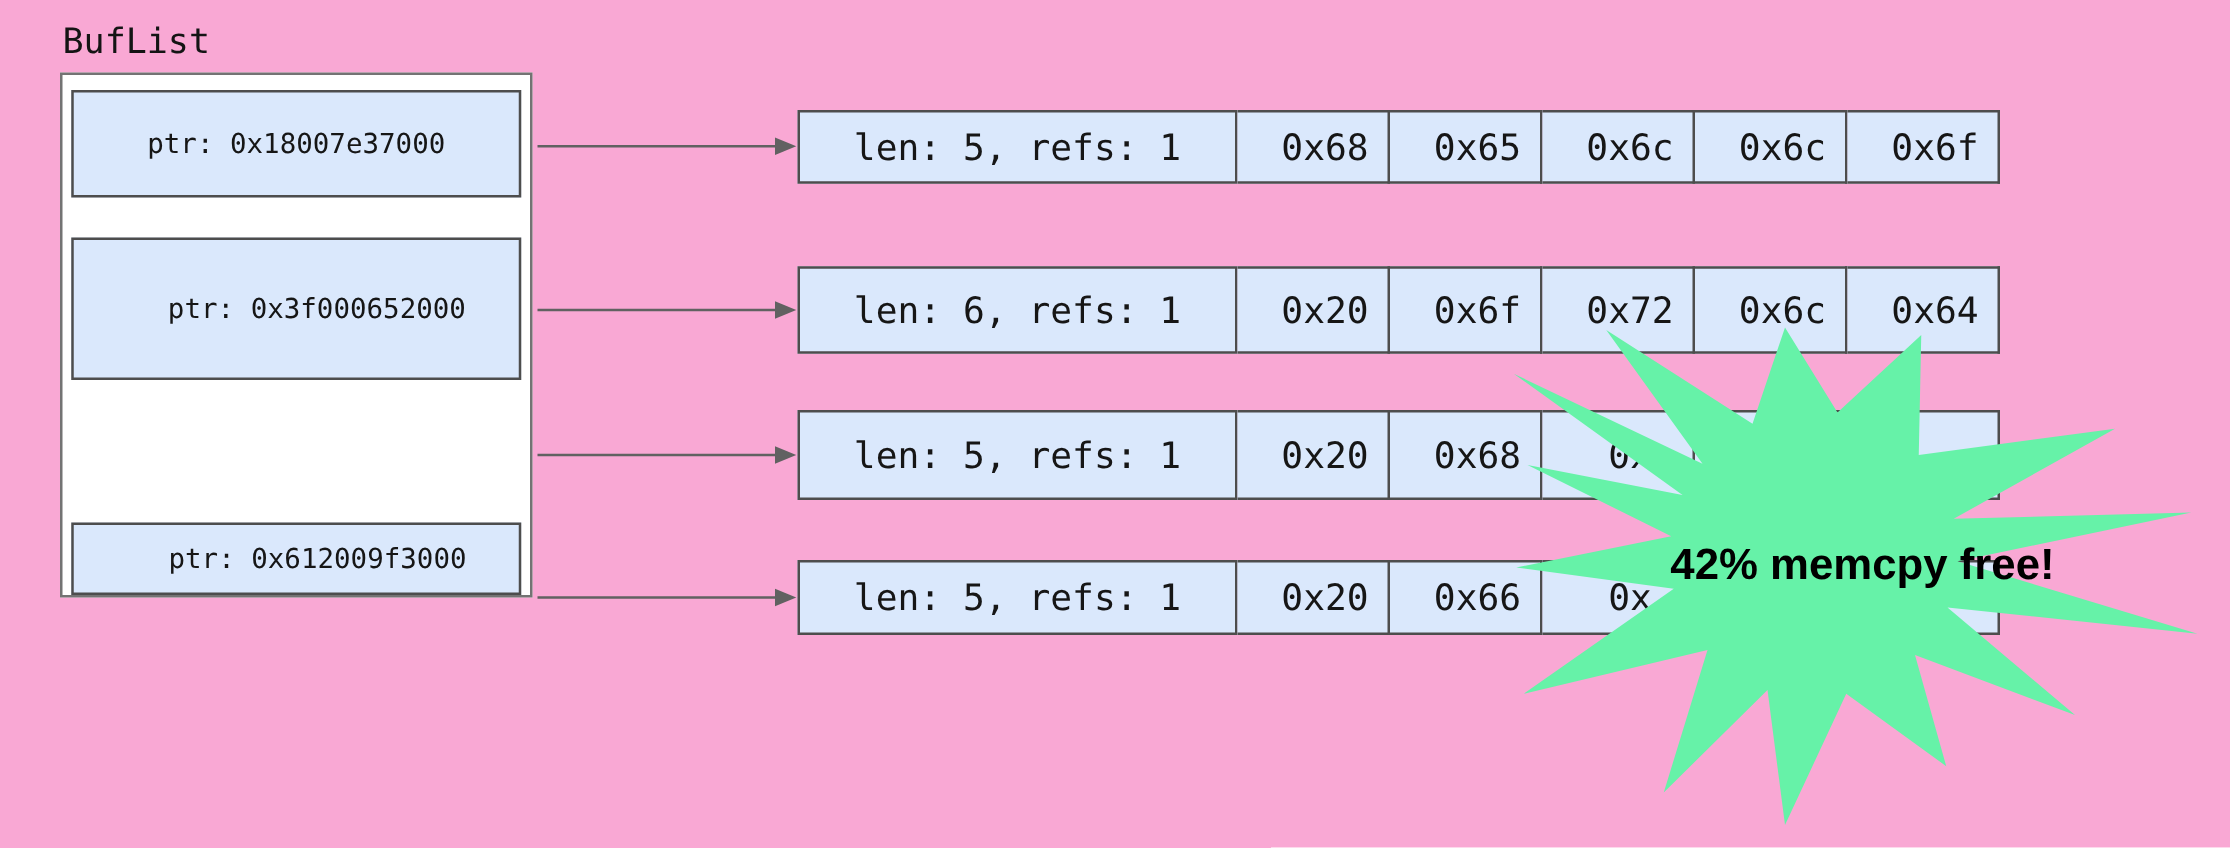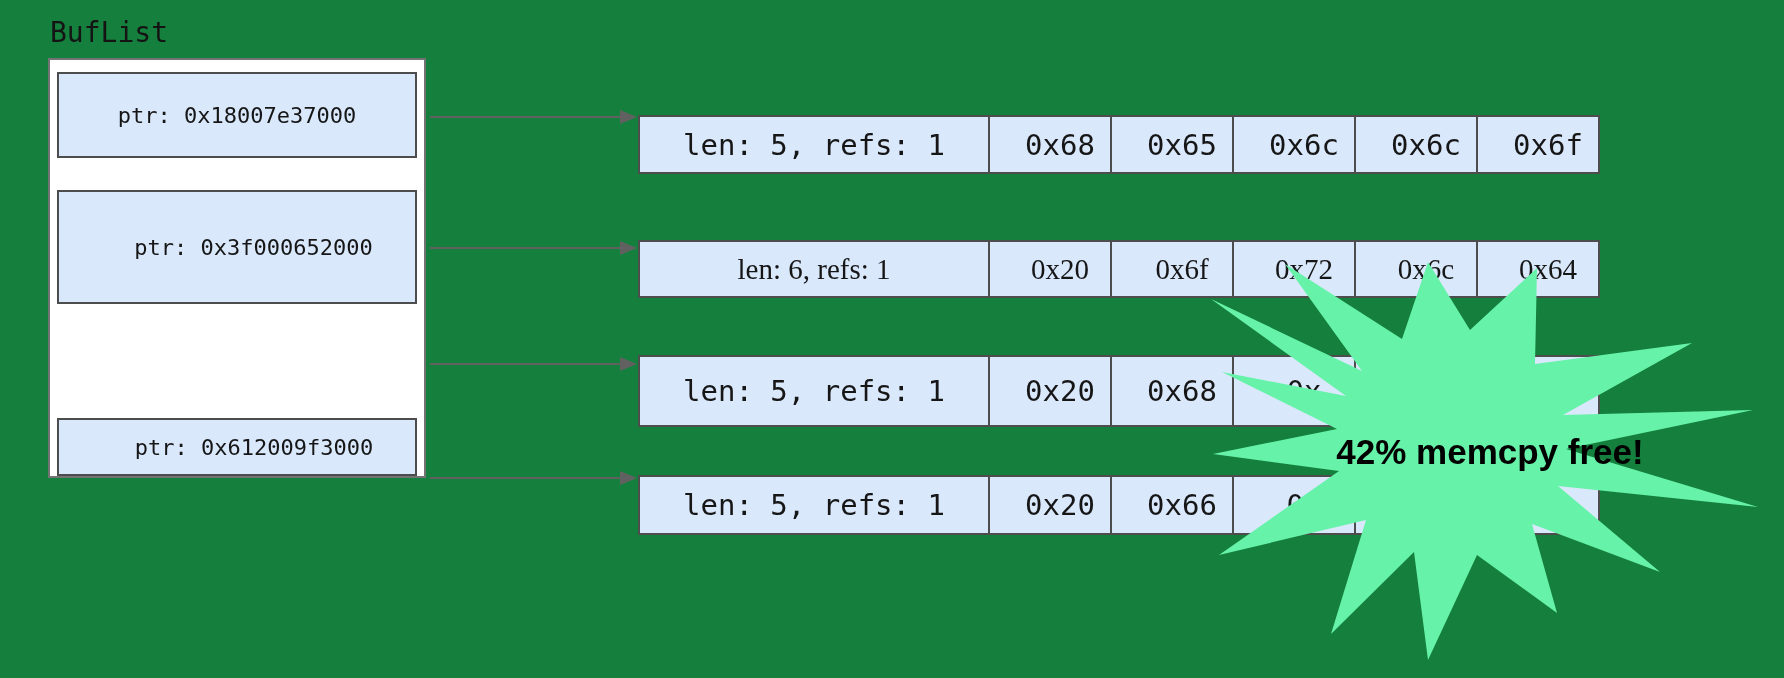--- a/index.html
+++ b/index.html
@@ -5,33 +5,33 @@
   :root{
     --cell-fill:#dae8fc;
     --cell-border:#4d4d4d;
     --container-border:#737373;
     --arrow:#616161;
     --star-fill:#66f2a8;
     --star-text-color:#000000;
   }
   html,body{margin:0;padding:0;background:#ffffff;}
   body{width:1784px;height:678px;font-family:"DejaVu Sans Mono",monospace;}
-  .canvas{position:relative;width:1784px;height:678px;overflow:hidden;background:#15803d;}
+  .canvas{position:relative;width:1784px;height:678px;overflow:hidden;background:#f9a8d4;}
 
   .buflist-label{position:absolute;left:50px;top:16px;font-size:28px;color:#141414;white-space:pre;}
 
   .buflist-container{position:absolute;left:48px;top:58px;width:378px;height:420px;
     border:2px solid var(--container-border);background:#ffffff;box-sizing:border-box;}
 
   .ptr-box{position:absolute;left:7px;width:360px;box-sizing:border-box;
     background:var(--cell-fill);border:2px solid var(--cell-border);
     display:flex;align-items:center;justify-content:center;
     font-size:22px;color:#161616;white-space:pre;}
 
-  .buf-row{position:absolute;display:flex;margin-top:27px;}
+  .buf-row{position:absolute;display:flex;}
   .cell{box-sizing:border-box;height:100%;background:var(--cell-fill);
     border:2px solid var(--cell-border);border-left:none;
     display:flex;align-items:center;justify-content:center;
     font-size:29px;color:#161616;white-space:pre;overflow:hidden;}
   .cell:first-child{border-left:2px solid var(--cell-border);}
   .cell.header{width:352px;}
   .cell.byte{width:122px;padding-left:20px;}
 
   .overlay-svg{position:absolute;left:0;top:0;width:1784px;height:678px;pointer-events:none;}
   .arrow-line{stroke:var(--arrow);stroke-width:2;}
@@ -82,21 +82,21 @@
 
   <div class="buf-row" style="left:638px;top:88px;height:59px;">
     <div class="cell header">len: 5, refs: 1</div>
     <div class="cell byte">0x68</div>
     <div class="cell byte">0x65</div>
     <div class="cell byte">0x6c</div>
     <div class="cell byte">0x6c</div>
     <div class="cell byte">0x6f</div>
   </div>
 
-  <div class="buf-row" style="left:638px;top:213px;height:58px;font-family:Liberation Serif, serif;">
+  <div class="buf-row" style="left:638px;top:213px;height:70px;">
     <div class="cell header">len: 6, refs: 1</div>
     <div class="cell byte">0x20</div>
     <div class="cell byte">0x6f</div>
     <div class="cell byte">0x72</div>
     <div class="cell byte">0x6c</div>
     <div class="cell byte">0x64</div>
   </div>
 
   <div class="buf-row" style="left:638px;top:328px;height:72px;">
     <div class="cell header">len: 5, refs: 1</div>

